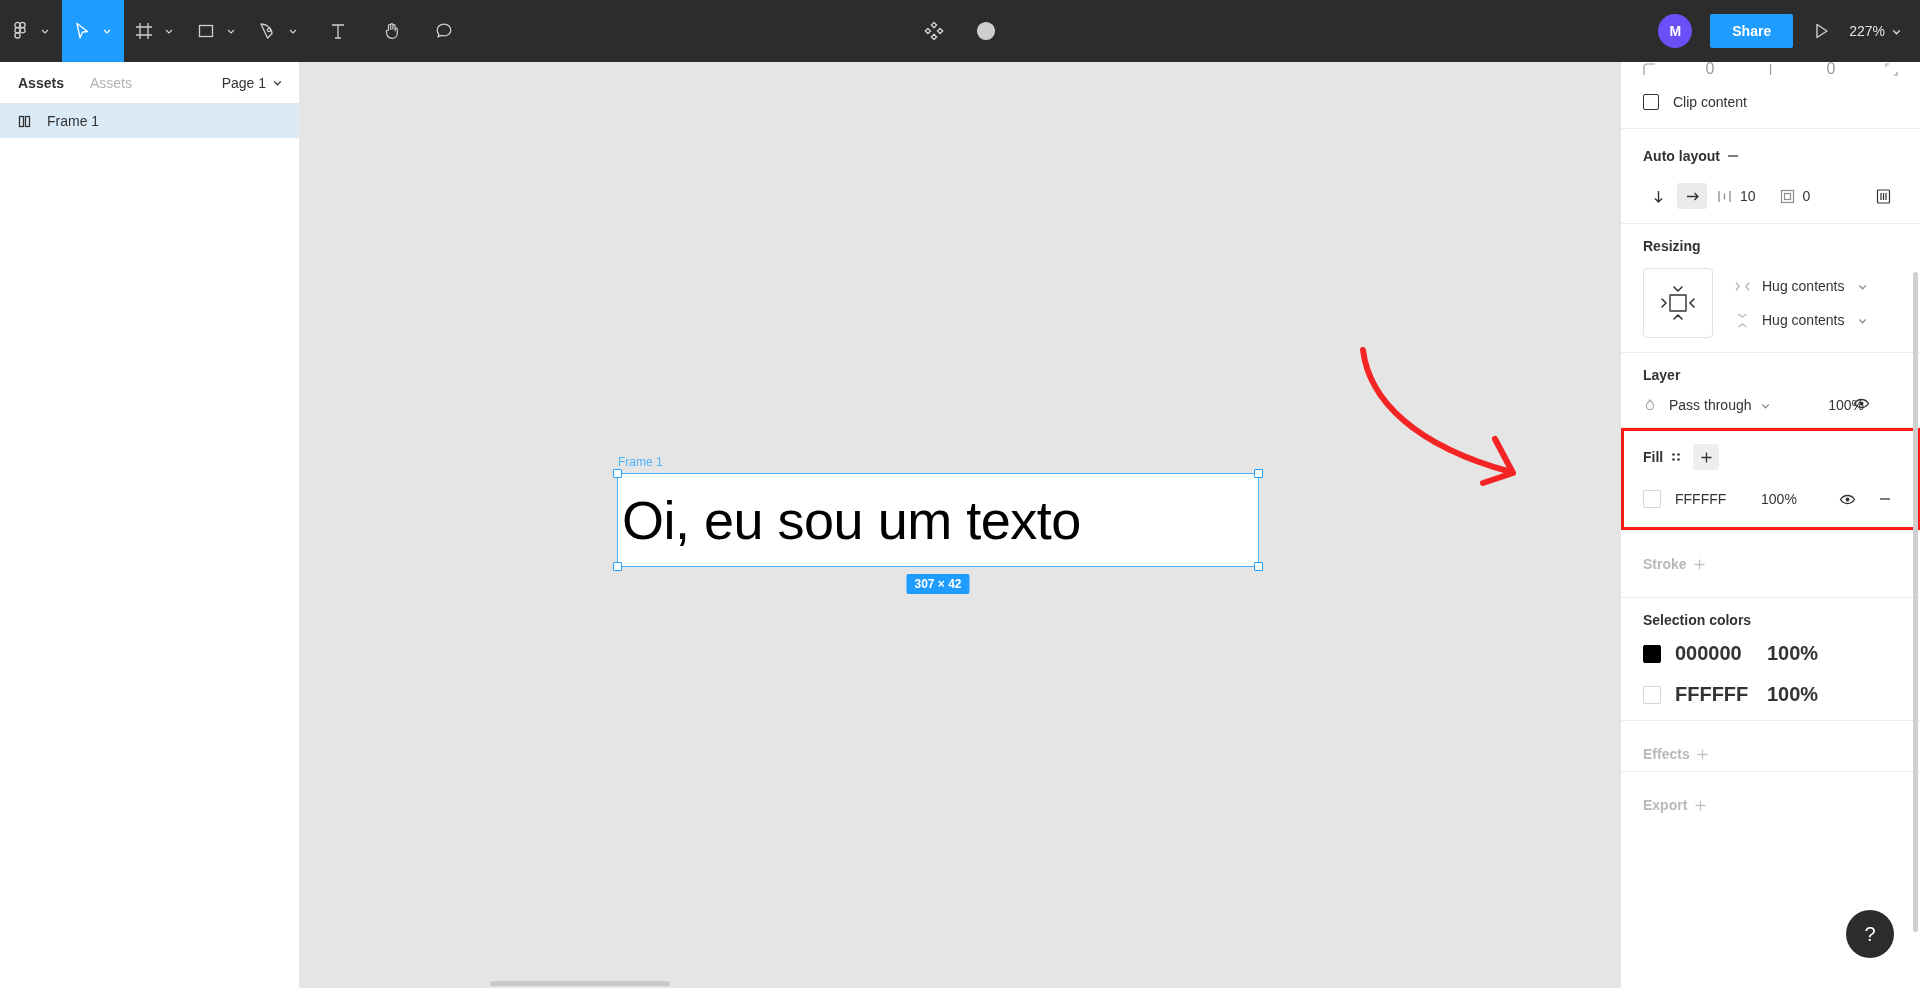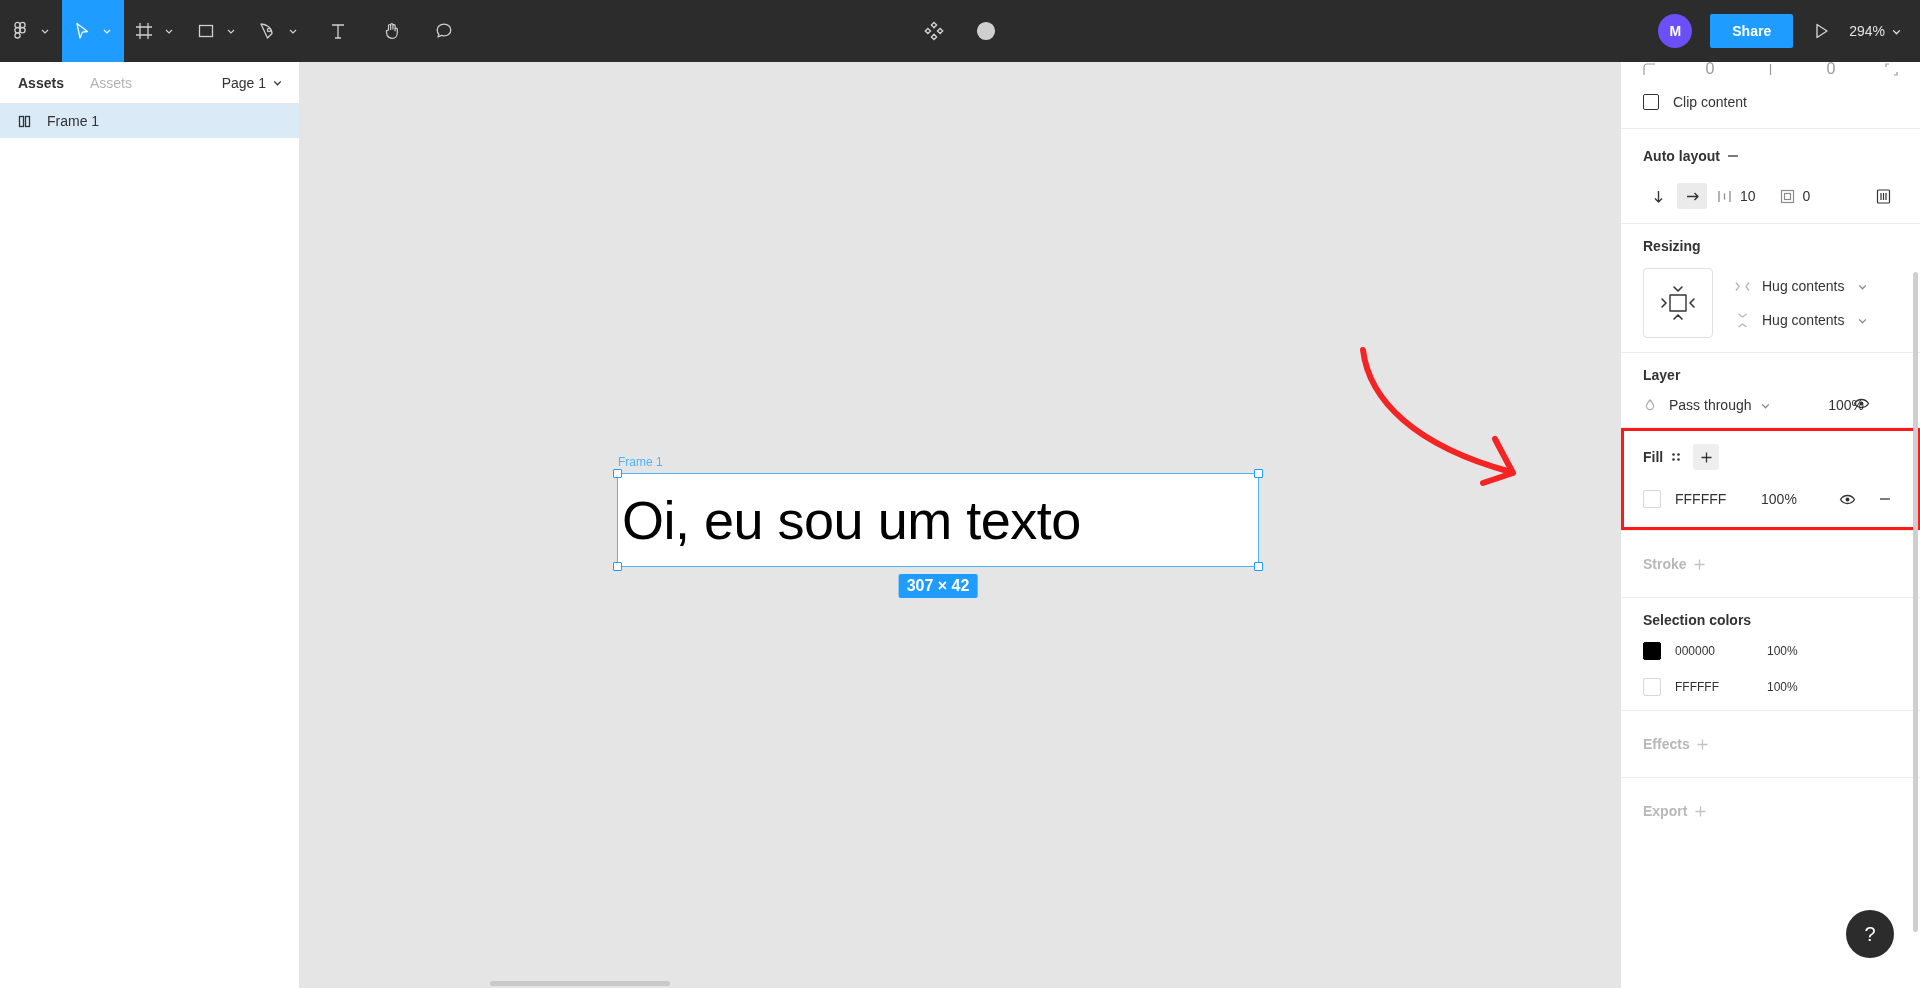--- a/index.html
+++ b/index.html
@@ -97,21 +97,21 @@
   .handle {
     position: absolute; width: 9px; height: 9px; background: #fff;
     border: 1.5px solid #1e9cff; border-radius: 1px;
   }
   .handle.tl { left: -5px; top: -5px; }
   .handle.tr { right: -5px; top: -5px; }
   .handle.bl { left: -5px; bottom: -5px; }
   .handle.br { right: -5px; bottom: -5px; }
   .size-badge {
     position: absolute; top: 100px; left: 50%; transform: translateX(-50%);
-    background: #1e9cff; color: #fff; font-size: 16px; font-weight: bold;
+    background: #1e9cff; color: #fff; font-size: 12px; font-weight: bold;
     padding: 3px 8px; border-radius: 2px; white-space: nowrap;
   }
   .red-arrow { position: absolute; left: 1055px; top: 280px; pointer-events: none; }
   .canvas-hscroll {
     position: absolute; bottom: 2px; left: 190px; width: 180px; height: 5px;
     background: #c9c9c9; border-radius: 3px;
   }
 
   
   .right-panel {
@@ -186,21 +186,21 @@
   .hexval { width: 92px; }
   .pctval { width: 78px; }
   .fill-actions { margin-left: auto; display: flex; align-items: center; gap: 12px; }
 
   .red-highlight {
     position: absolute; left: 0; right: 0;
     border: 3px solid #ff1a1a; pointer-events: none;
   }
 
   .sel-color-row {
-    display: flex; align-items: center; font-size: 12px; color: #333; margin-top: 14px;
+    display: flex; align-items: center; font-size: 20px; color: #333; margin-top: 14px; font-weight: bold;
   }
   .sel-color-row:first-of-type { margin-top: 0; }
 
   .help-btn {
     position: absolute; right: 26px; bottom: 30px; width: 48px; height: 48px;
     border-radius: 50%; background: #2c2c2c; color: #fff; font-size: 20px;
     display: flex; align-items: center; justify-content: center; cursor: pointer;
   }
   .rp-scroll {
     position: absolute; right: 2px; top: 210px; width: 5px; height: 660px;
@@ -327,21 +327,21 @@
 
     <div class="toolbar-right">
       <div class="avatar">M</div>
       <button class="share-btn">Share</button>
       <div class="present-btn">
         <svg width="20" height="20" viewBox="0 0 20 20" fill="none" stroke="currentColor" stroke-width="1.4" stroke-linejoin="round">
             <path d="M6 3.5l10 6.5-10 6.5z"></path>
           </svg>
       </div>
       <div class="zoom-ctl">
-        <span>294%</span>
+        <span>227%</span>
         <svg width="11" height="11" viewBox="0 0 10 10" fill="none" stroke="currentColor" stroke-width="1.2">
             <path d="M2 4l3 3 3-3"></path>
           </svg>
       </div>
     </div>
   </div>
 
   <div class="left-panel">
     <div class="lp-tabs">
       <div class="lp-tab active">Assets</div>
@@ -578,21 +578,21 @@
         <span class="hexval">000000</span>
         <span class="pctval">100%</span>
       </div>
       <div class="sel-color-row" style="margin-top:18px;">
         <span class="swatch" style="background:#ffffff;"></span>
         <span class="hexval">FFFFFF</span>
         <span class="pctval">100%</span>
       </div>
     </div>
 
-    <div class="rp-section" style="padding-top:20px;padding-bottom:20px;">
+    <div class="rp-section" style="padding-top:20px;padding-bottom:4px;">
       <div class="rp-head muted">
         <span class="rp-title muted">Effects</span>
         <span class="icon-btn muted">
           <svg width="15" height="15" viewBox="0 0 15 15" stroke="currentColor" stroke-width="1.3">
               <path d="M7.5 2.5v10M2.5 7.5h10"></path>
             </svg>
         </span>
       </div>
     </div>
 

